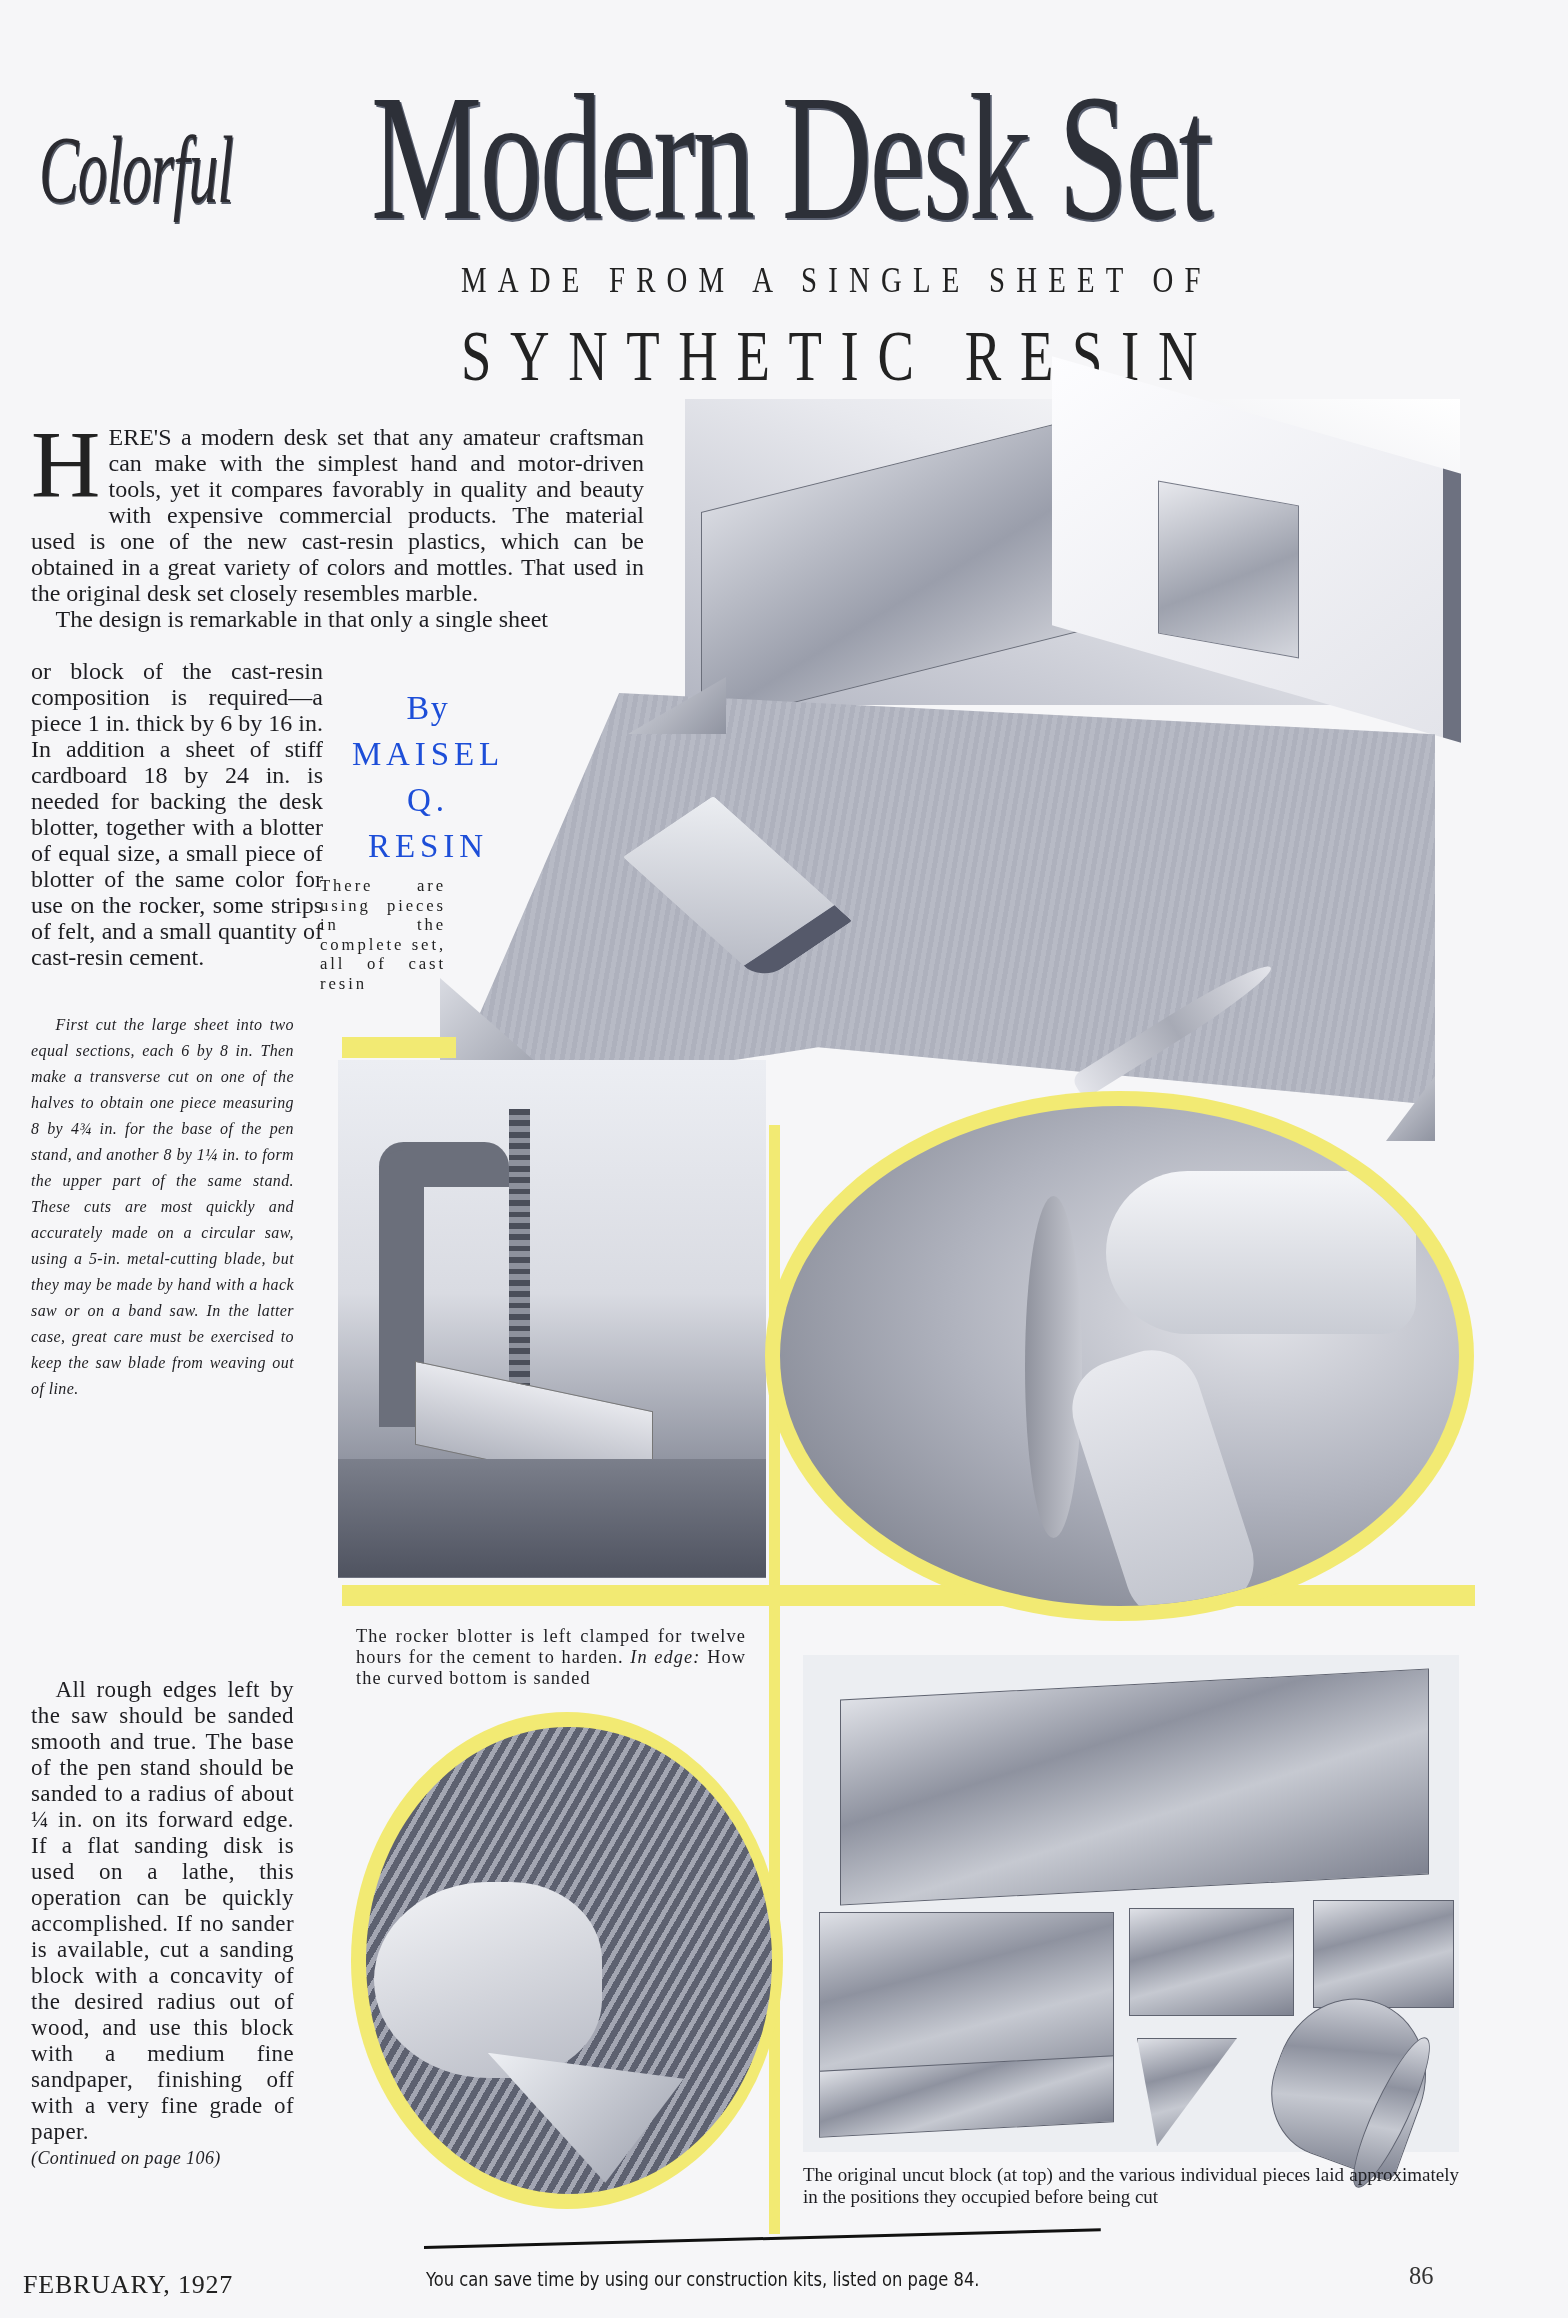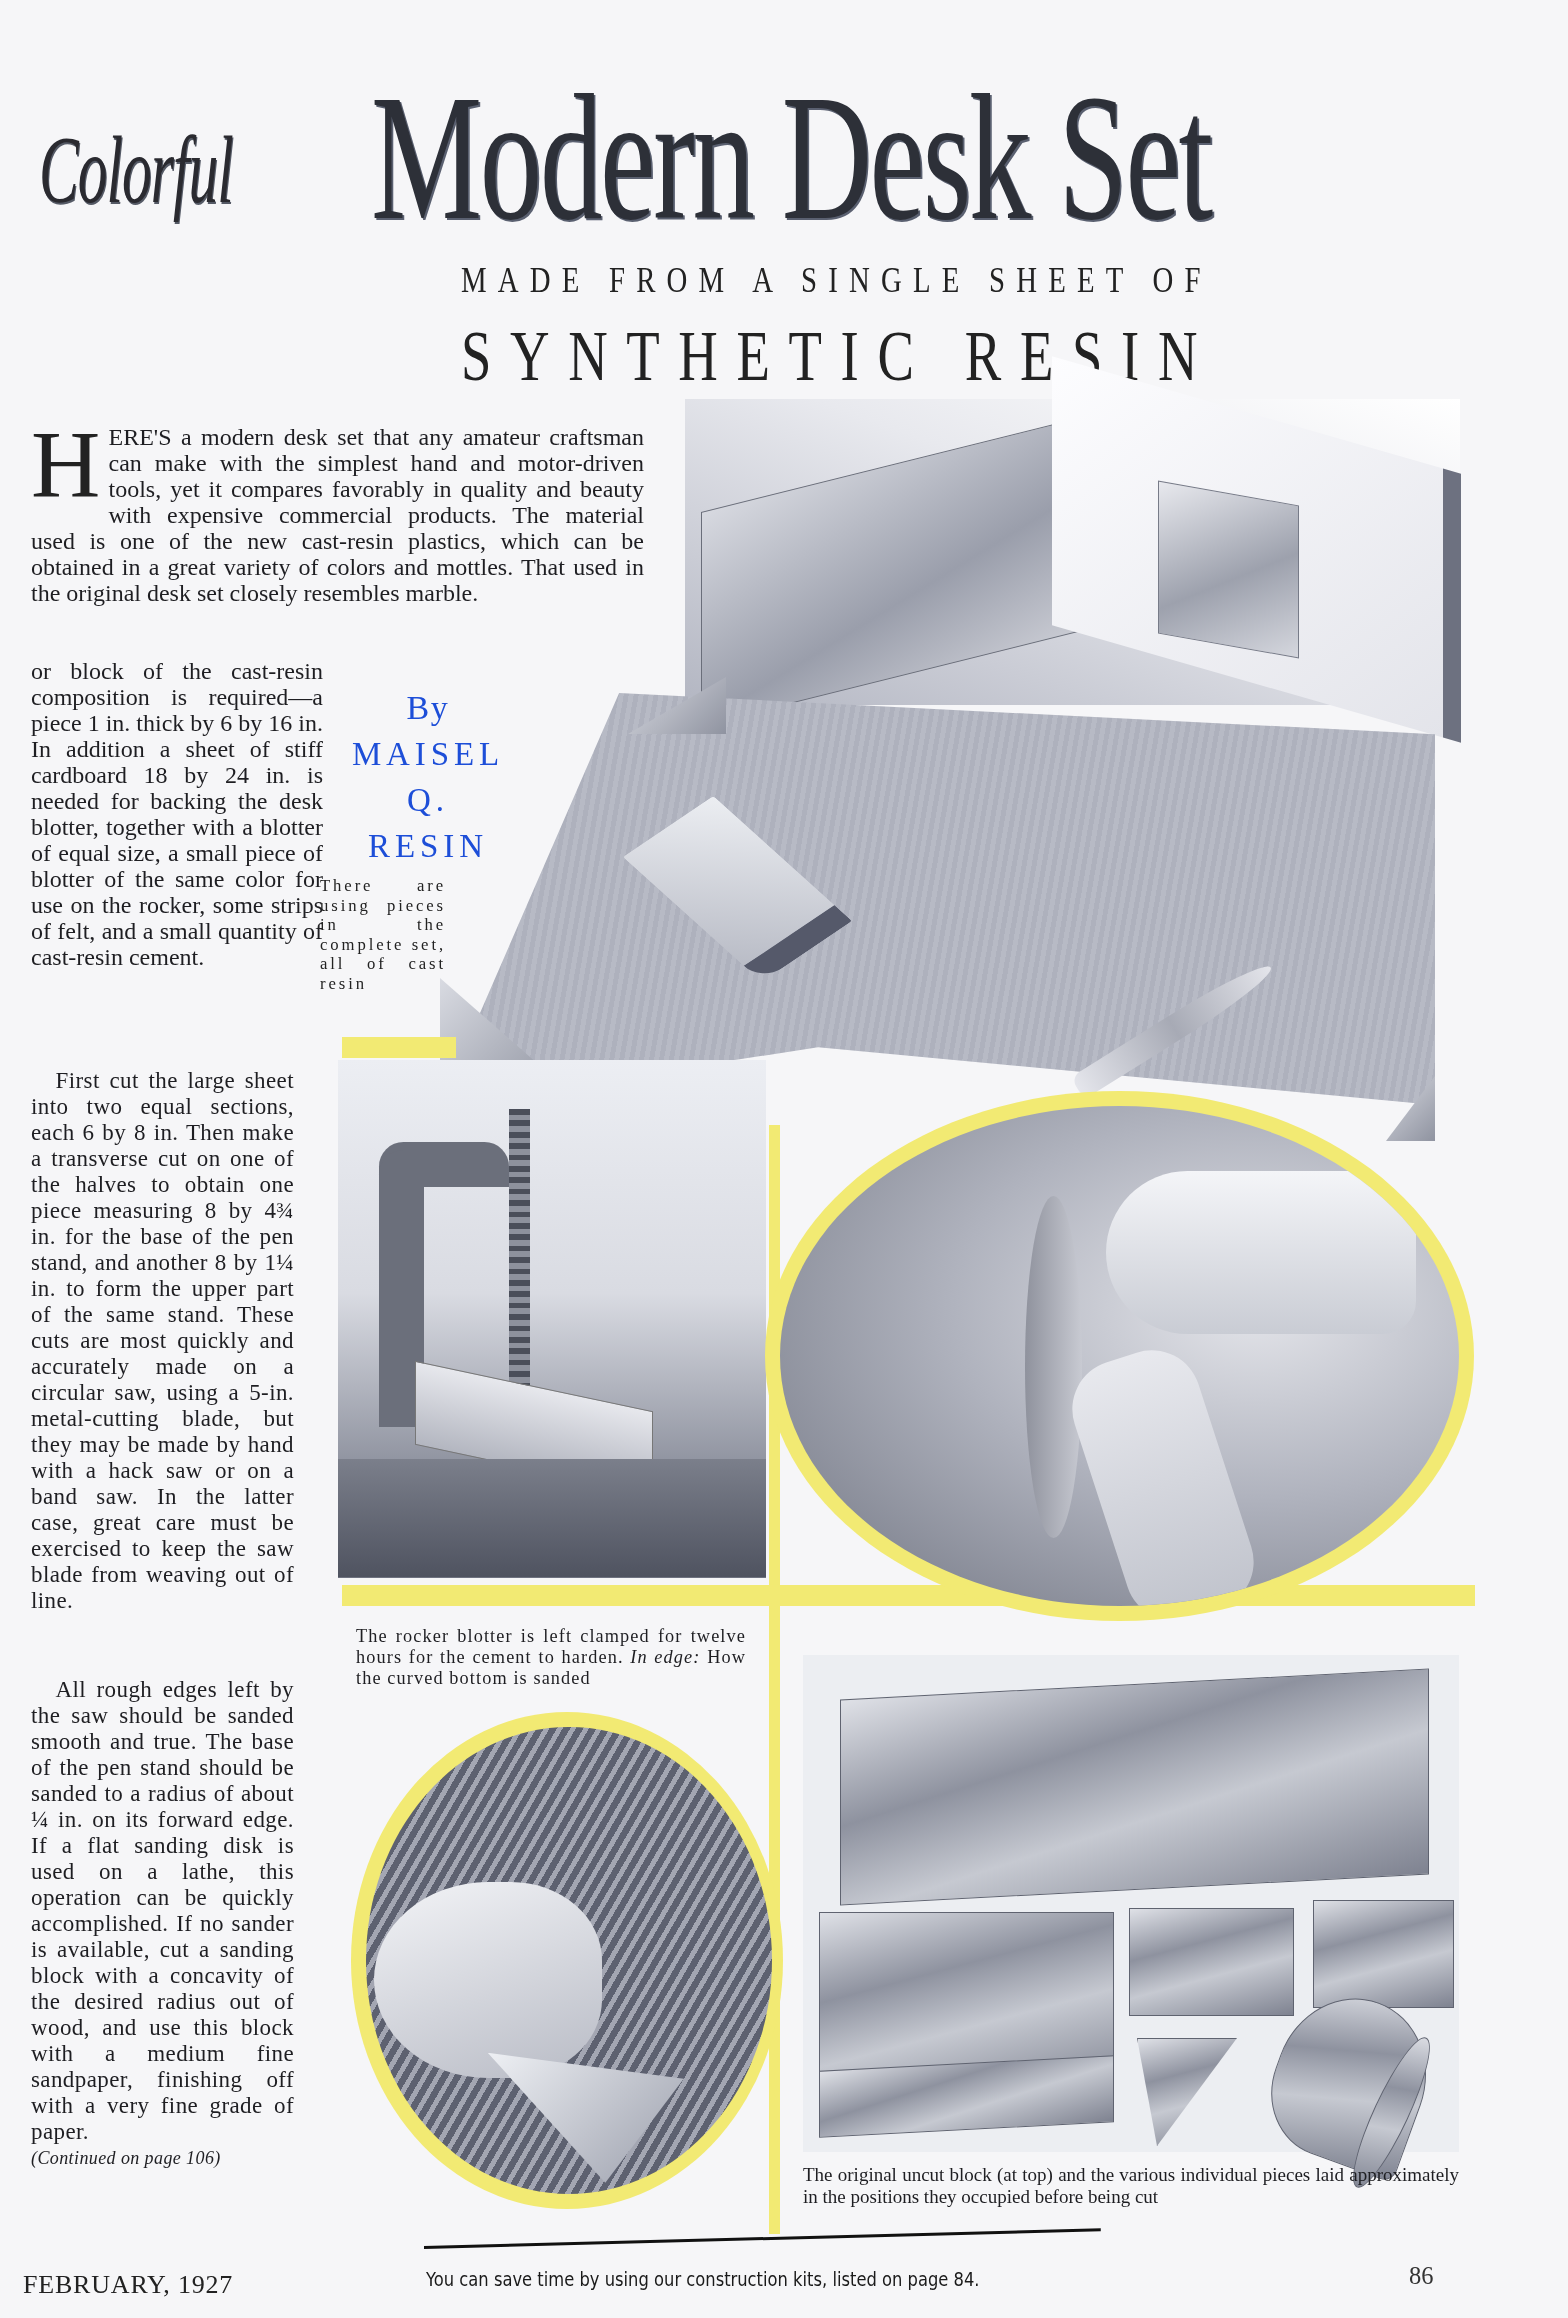--- a/index.html
+++ b/index.html
@@ -9,21 +9,21 @@
   .t-colorful{left:39px;top:122px;font-style:italic;font-size:96px;letter-spacing:-1.6px;color:#2a2a30;transform:scaleX(0.62);transform-origin:left top;line-height:1;text-shadow:1.6px 1.6px 0 #555a66;}
   .t-main{left:371px;top:67px;font-size:181px;line-height:1;color:#2d3038;transform:scaleX(0.69);transform-origin:left top;letter-spacing:-3.3px;text-shadow:2.4px 2.4px 0 #5a6070;white-space:nowrap;}
   .t-sub1{left:461px;top:259px;font-size:36px;letter-spacing:14px;color:#222;transform:scaleX(0.8);transform-origin:left top;white-space:nowrap;}
   .t-sub2{left:461px;top:320px;font-size:72px;letter-spacing:24.5px;color:#222;transform:scaleX(0.76);transform-origin:left top;white-space:nowrap;line-height:1;}
   
   .para{font-size:24px;line-height:26px;text-align:justify;color:#1e1e22;}
   .p-intro{left:31px;top:424px;width:613px;}
   .dropcap{float:left;font-size:96px;line-height:75px;margin:3.3px 8.2px 0 0;color:#222;}
   .indent{text-indent:24.5px;}
   .p-col{left:31px;top:658px;width:292px;}
-  .p-col2{left:31px;top:1068px;width:263px;font-size:23px;line-height:26px;letter-spacing:0.4px;}
+  .p-col2{left:31px;top:1012px;width:263px;font-size:16px;line-height:26px;letter-spacing:0.4px;font-style:italic;}
   .p-col3{left:31px;top:1677px;width:263px;font-size:23px;line-height:26px;letter-spacing:0.4px;}
   .cont{font-style:italic;font-size:18px;}
   
   .byline{left:322px;top:685px;width:212px;text-align:center;font-size:33px;line-height:46px;letter-spacing:4.9px;color:#1d4ed8;}
   .byline .by{font-size:34px;letter-spacing:1.6px;}
   .cap-small{left:320px;top:876px;width:126px;font-size:16.7px;line-height:19.6px;letter-spacing:2.9px;text-align:justify;color:#222;}
   .ph-top{left:685px;top:399px;width:775px;height:306px;background:linear-gradient(200deg,#ffffff 0%,#e8e9ee 40%,#b3b6c2 100%);}
   .ph-top .penstand{position:absolute;left:16.3px;top:65px;width:383px;height:212px;background:linear-gradient(160deg,#d7d9e0,#9a9eab 60%,#c9cbd3);transform:skewY(-14deg);border:1.6px solid #6a6e7a;}
   .ph-top .frame{position:absolute;left:367px;top:16.3px;width:391px;height:269px;background:linear-gradient(135deg,#fdfdff,#e3e4ea);border-right:18px solid #6d7180;transform:skewY(16deg);}
   .ph-top .card{position:absolute;left:473px;top:94px;width:139px;height:151px;background:linear-gradient(150deg,#e8e9ee,#9da1ad 55%,#d5d7de);border:1.6px solid #777b88;transform:skewY(10deg);}
@@ -64,20 +64,21 @@
 </head>
 <body>
 
 <div class="abs t-colorful">Colorful</div>
 <div class="abs t-main">Modern Desk Set</div>
 <div class="abs t-sub1">MADE FROM A SINGLE SHEET OF</div>
 <div class="abs t-sub2">SYNTHETIC RESIN</div>
 
 <div class="abs para p-intro">
   <span class="dropcap">H</span><span>ERE'S a modern desk set that any amateur craftsman can make with the simplest hand and motor-driven tools, yet it compares favorably in quality and beauty with expensive commercial products. The material used is one of the new cast-resin plastics, which can be obtained in a great variety of colors and mottles. That used in the original desk set closely resembles marble.</span>
+  <div class="indent" style="margin-top:0;">The design is remarkable in that only a single sheet</div>
 </div>
 
 <div class="abs para p-col">or block of the cast-resin composition is required—a piece 1 in. thick by 6 by 16 in. In addition a sheet of stiff cardboard 18 by 24 in. is needed for backing the desk blotter, together with a blotter of equal size, a small piece of blotter of the same color for use on the rocker, some strips of felt, and a small quantity of cast-resin cement.</div>
 <div class="abs para p-col2 indent">First cut the large sheet into two equal sections, each 6 by 8 in. Then make a transverse cut on one of the halves to obtain one piece measuring 8 by 4¾ in. for the base of the pen stand, and another 8 by 1¼ in. to form the upper part of the same stand. These cuts are most quickly and accurately made on a circular saw, using a 5-in. metal-cutting blade, but they may be made by hand with a hack saw or on a band saw. In the latter case, great care must be exercised to keep the saw blade from weaving out of line.</div>
 <div class="abs para p-col3">
   <div class="indent">All rough edges left by the saw should be sanded smooth and true. The base of the pen stand should be sanded to a radius of about ¼ in. on its forward edge. If a flat sanding disk is used on a lathe, this operation can be quickly accomplished. If no sander is available, cut a sanding block with a concavity of the desired radius out of wood, and use this block with a medium fine sandpaper, finishing off with a very fine grade of paper.</div>
   <div class="cont">(Continued on page 106)</div>
 </div>
 
 <div class="abs byline">

